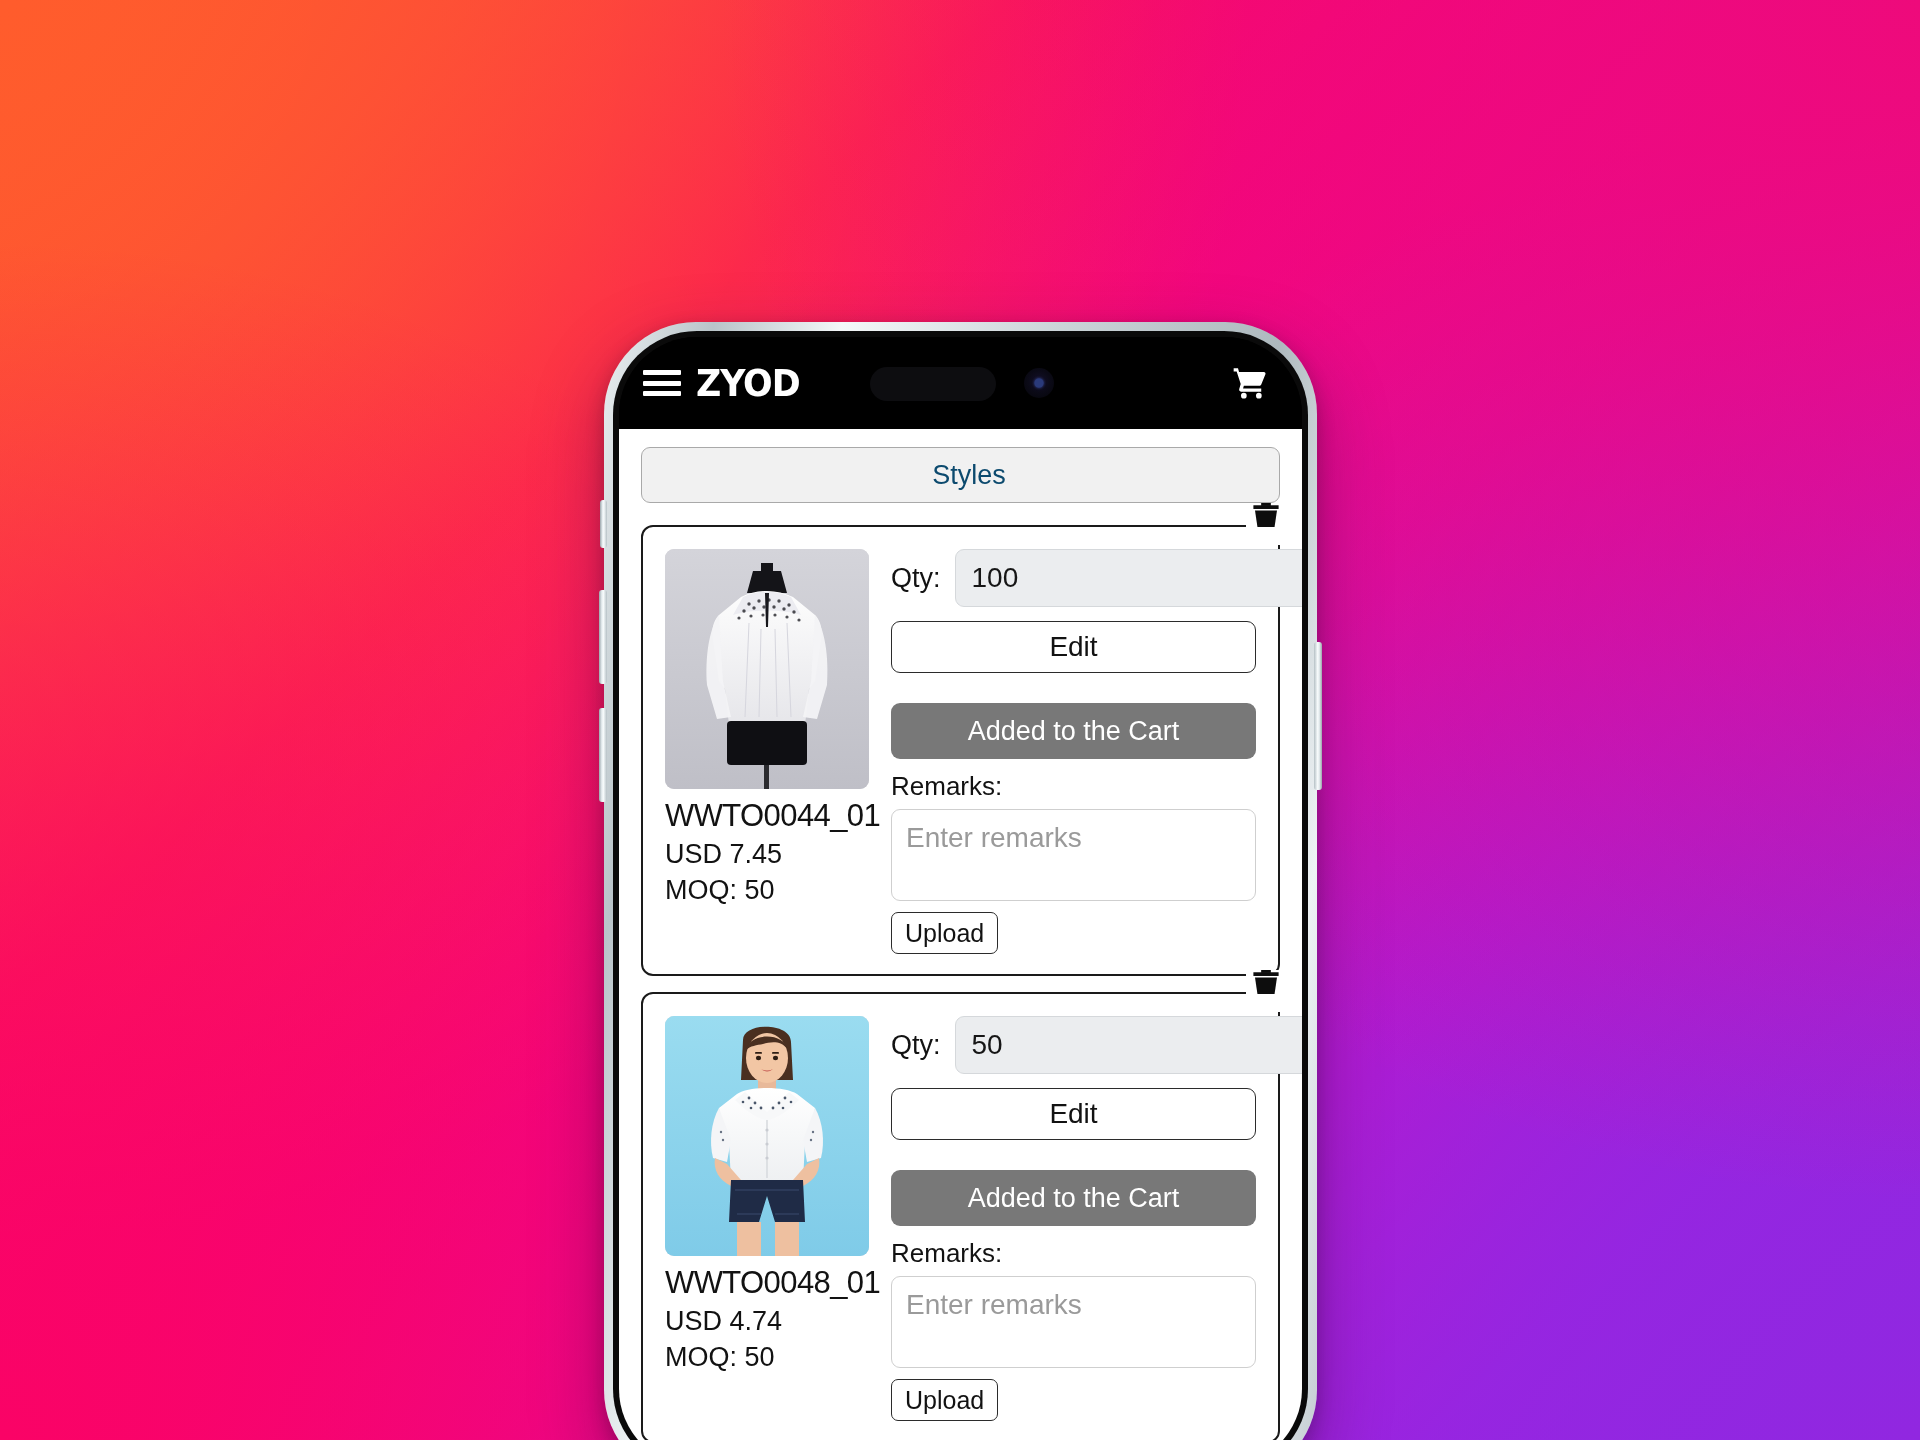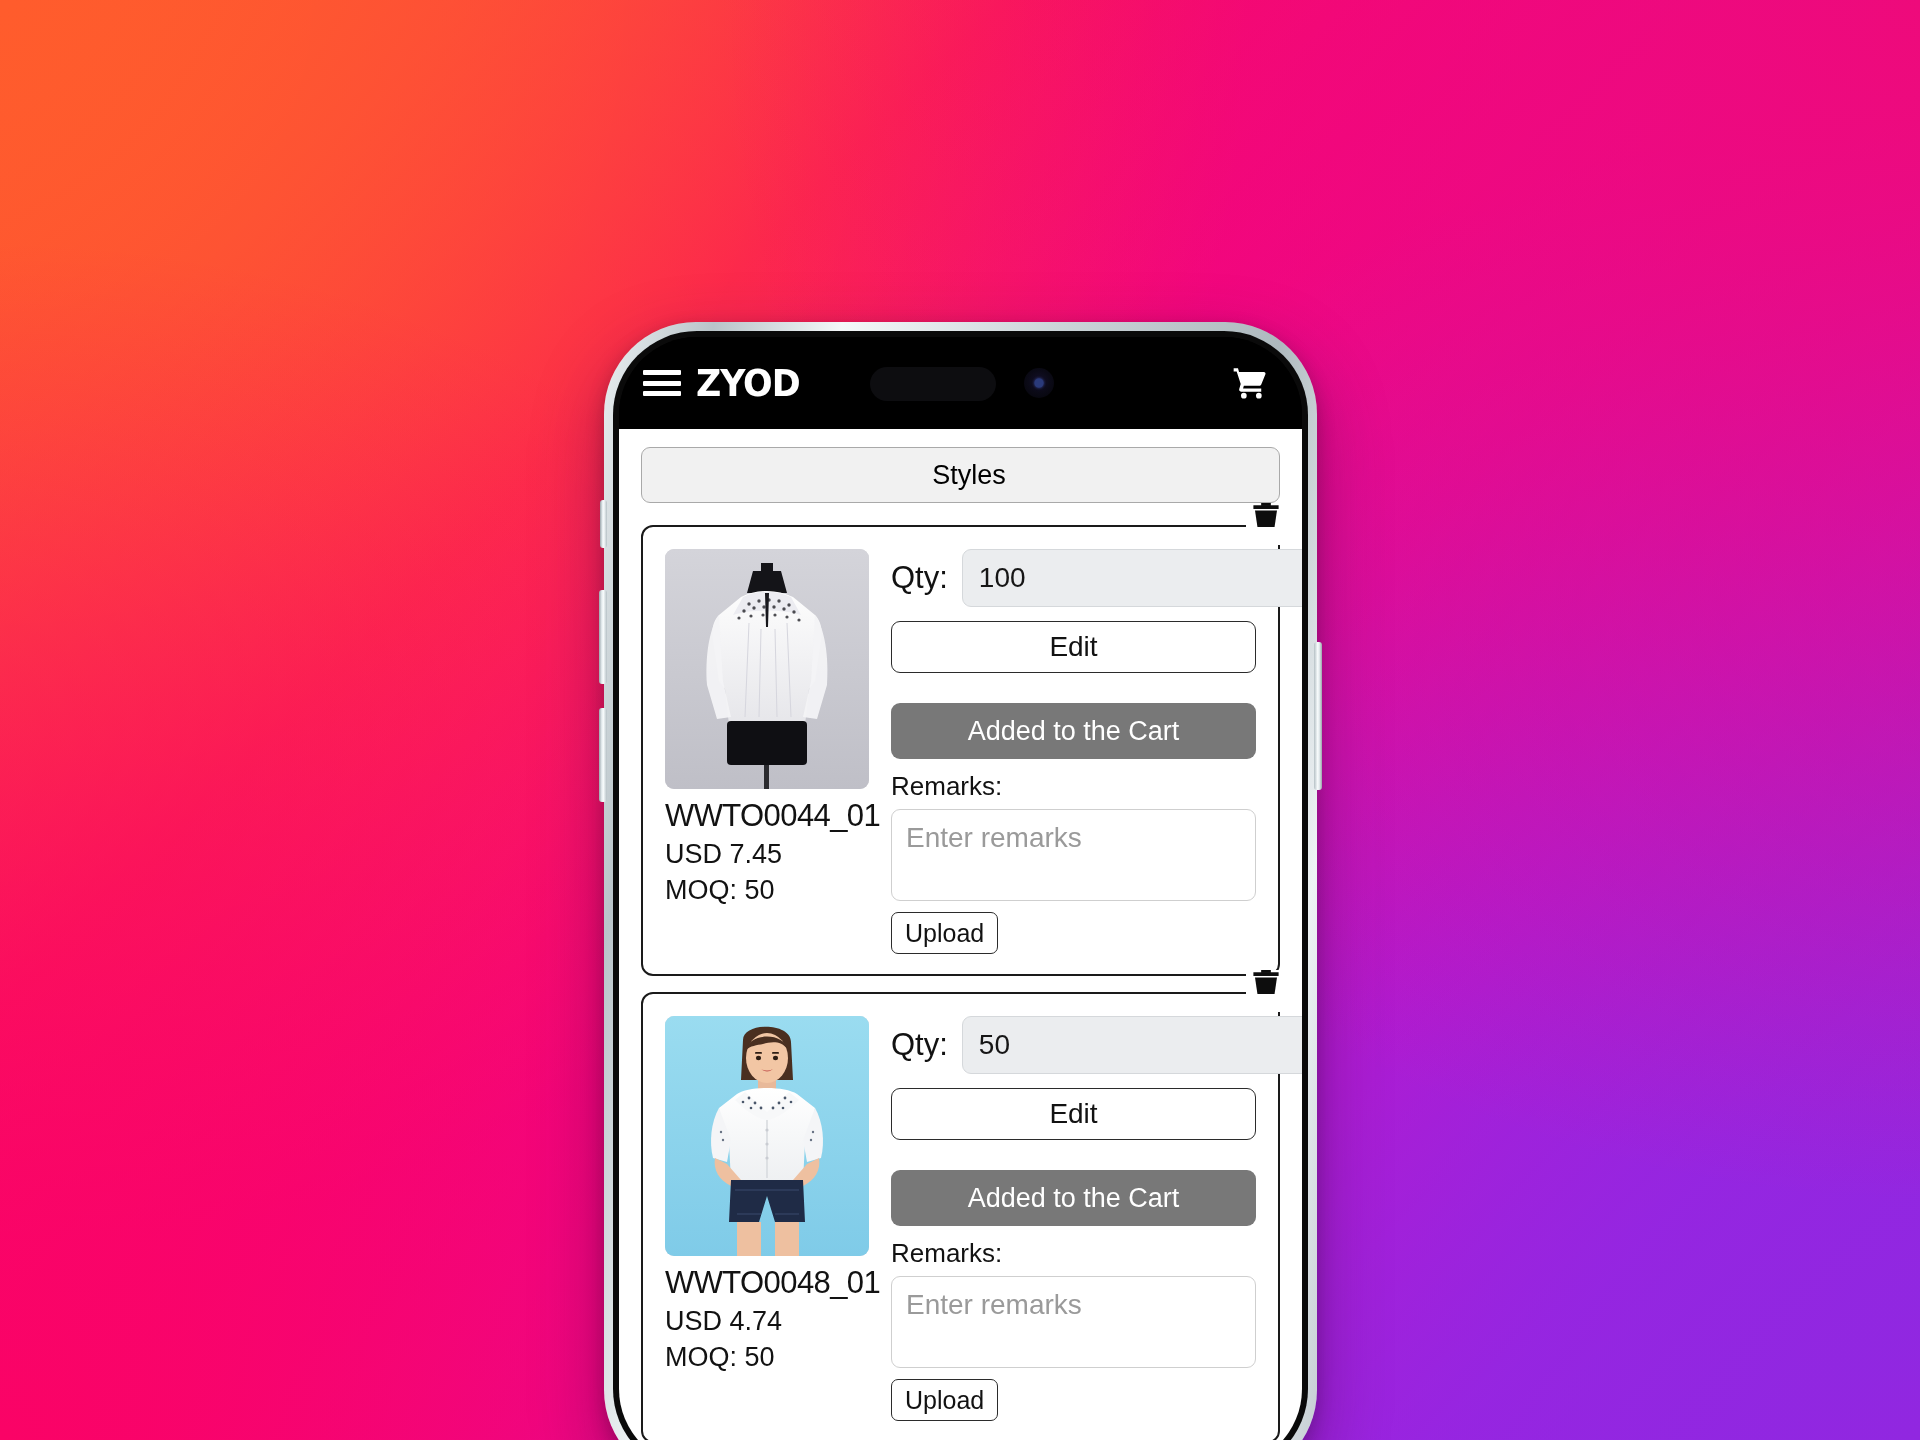--- a/index.html
+++ b/index.html
@@ -198,21 +198,21 @@
     display: flex;
     align-items: center;
     justify-content: center;
     font-size: 27px;
     background: #ffffff;
     color: #8d8d8d;
     cursor: pointer;
   }
   .tab.active {
     background: #f1f1f1;
-    color: #000000;
+    color: #0c4a6e;
     border-color: #a9a9a9;
     padding-left: 17px;
   }
 
   
   .card-wrap { position: relative; margin-bottom: 16px; }
 
   .card {
     border: 2px solid #1a1a1a;
     border-radius: 12px;
@@ -269,21 +269,21 @@
     flex-direction: column;
     min-width: 0;
   }
 
   .qty-row {
     display: flex;
     align-items: center;
     gap: 14px;
   }
   .qty-label {
-    font-size: 31px;
+    font-size: 27px;
     color: #121212;
     flex: 0 0 auto;
   }
   .qty-input {
     flex: 1 1 auto;
     height: 58px;
     background: #ebedef;
     border: 1.4px solid #d5d8db;
     border-radius: 9px;
     font-size: 28px;

